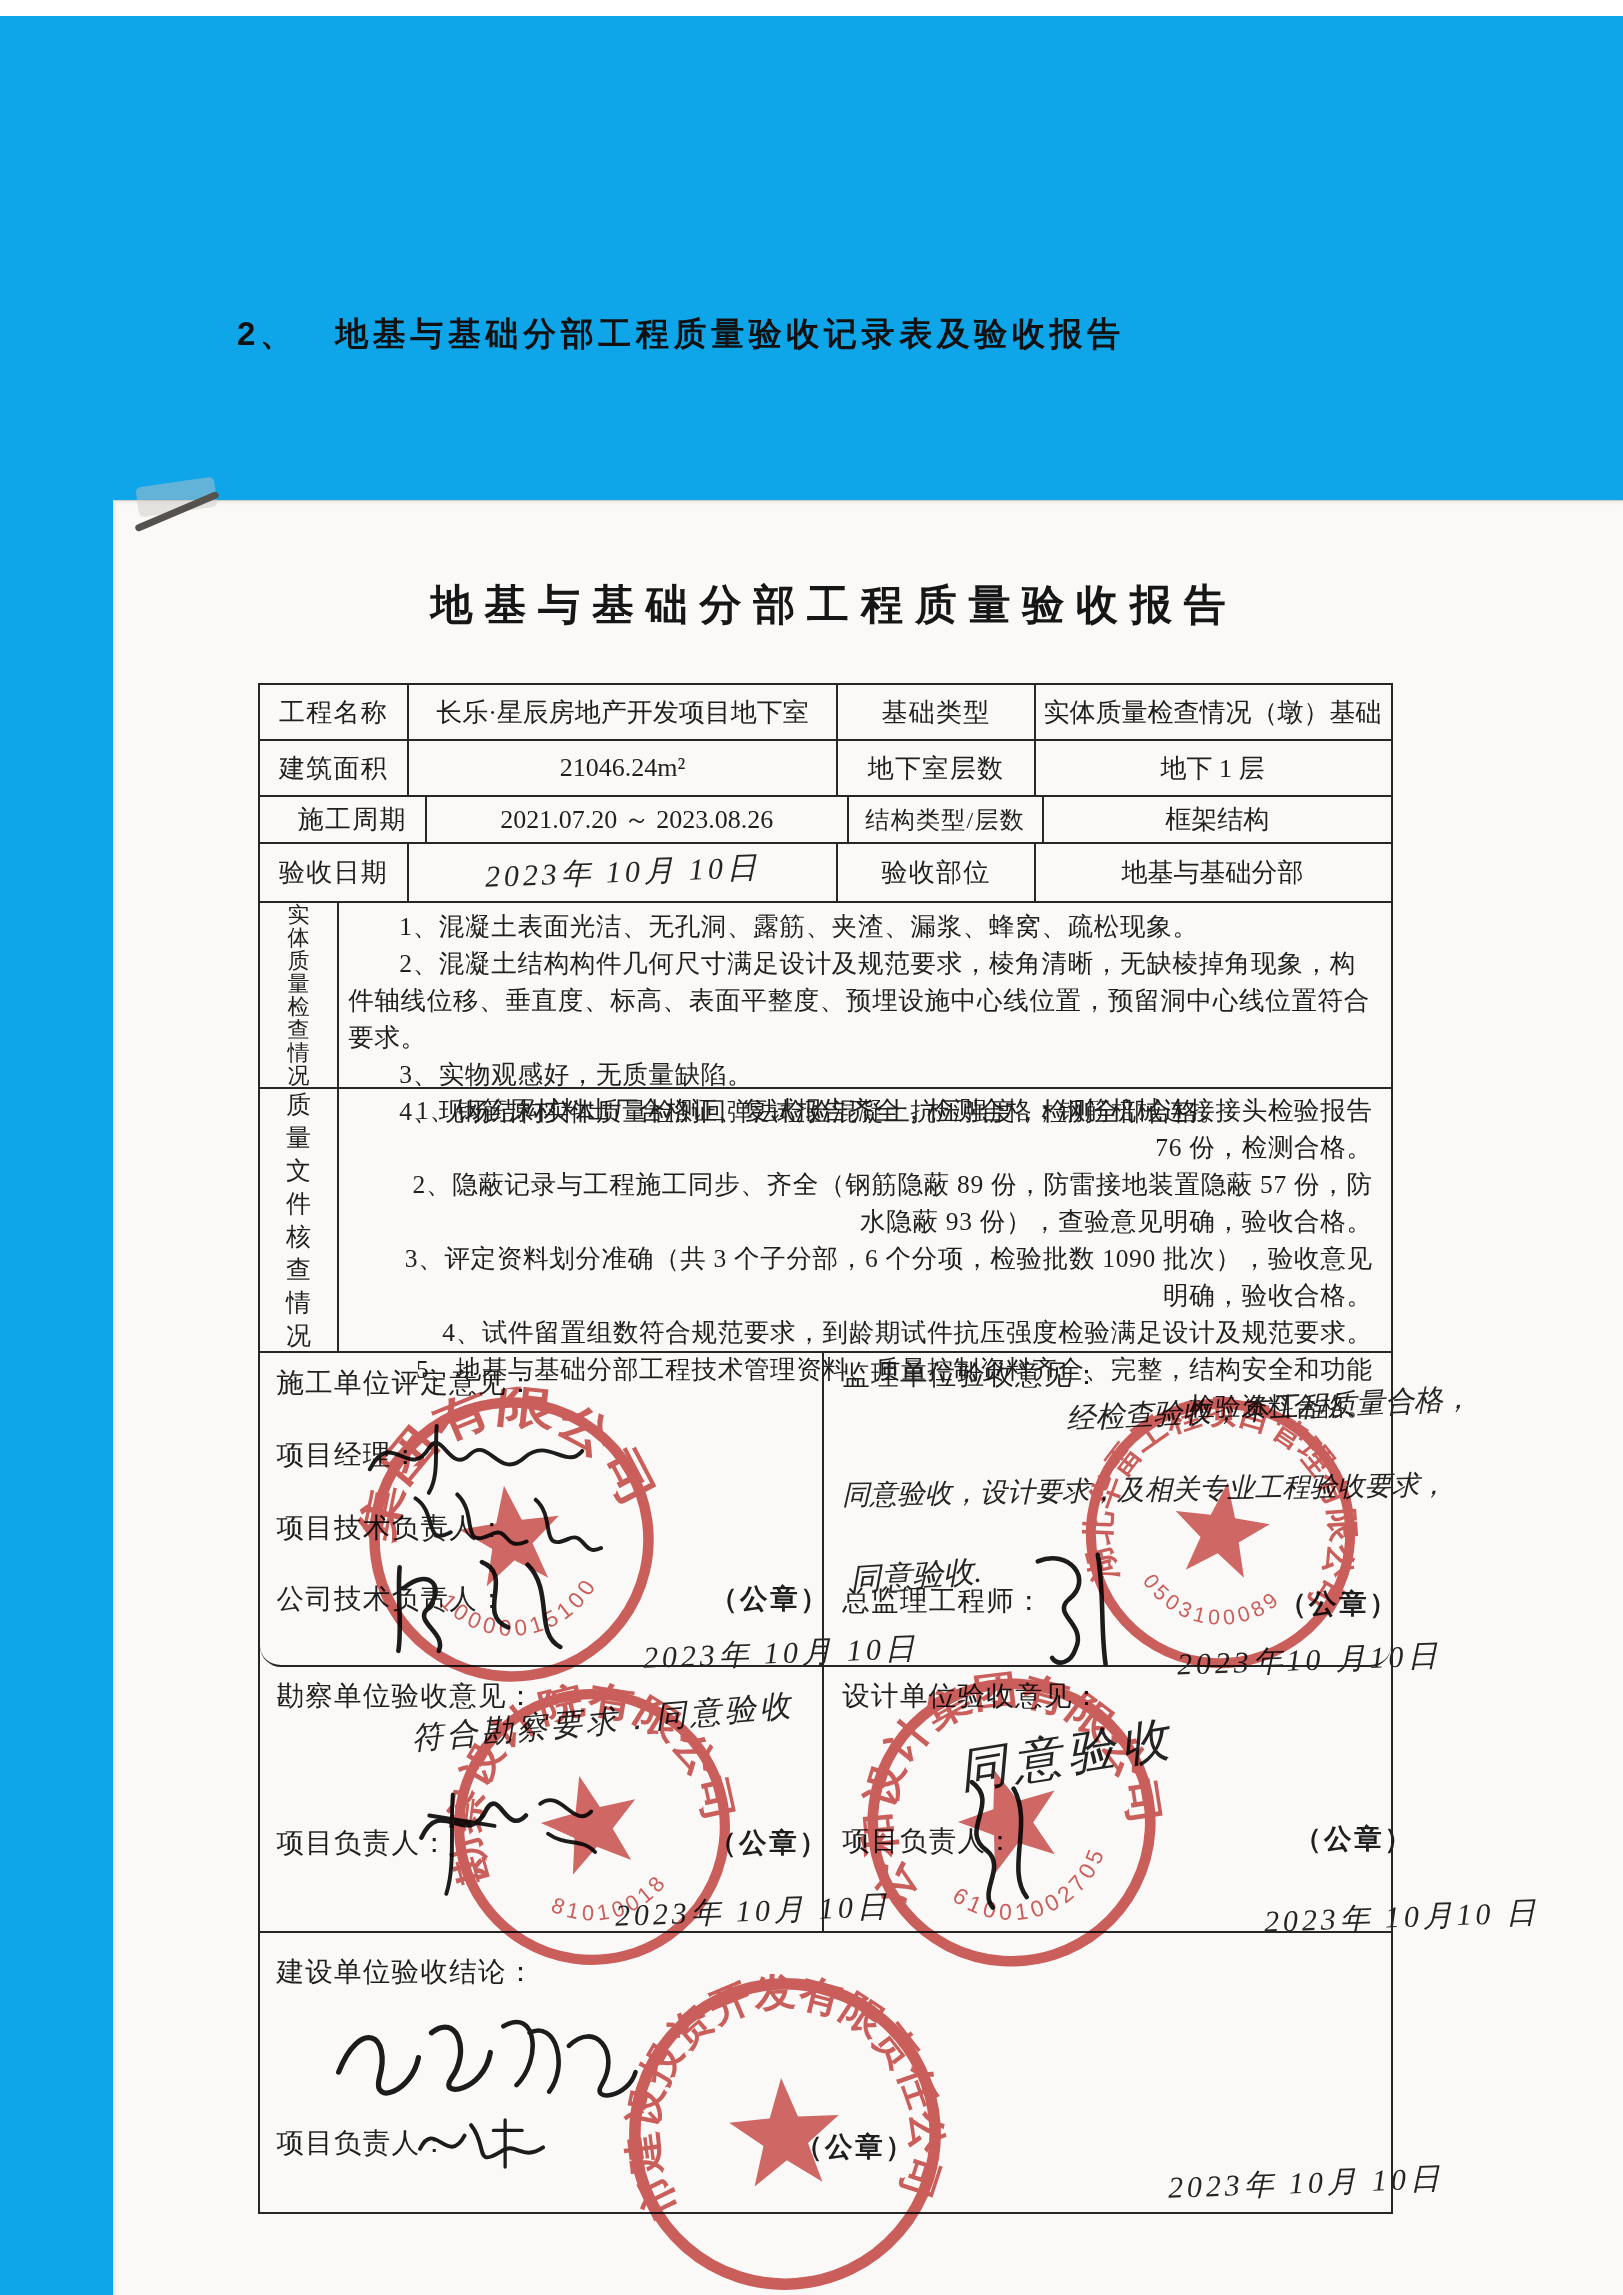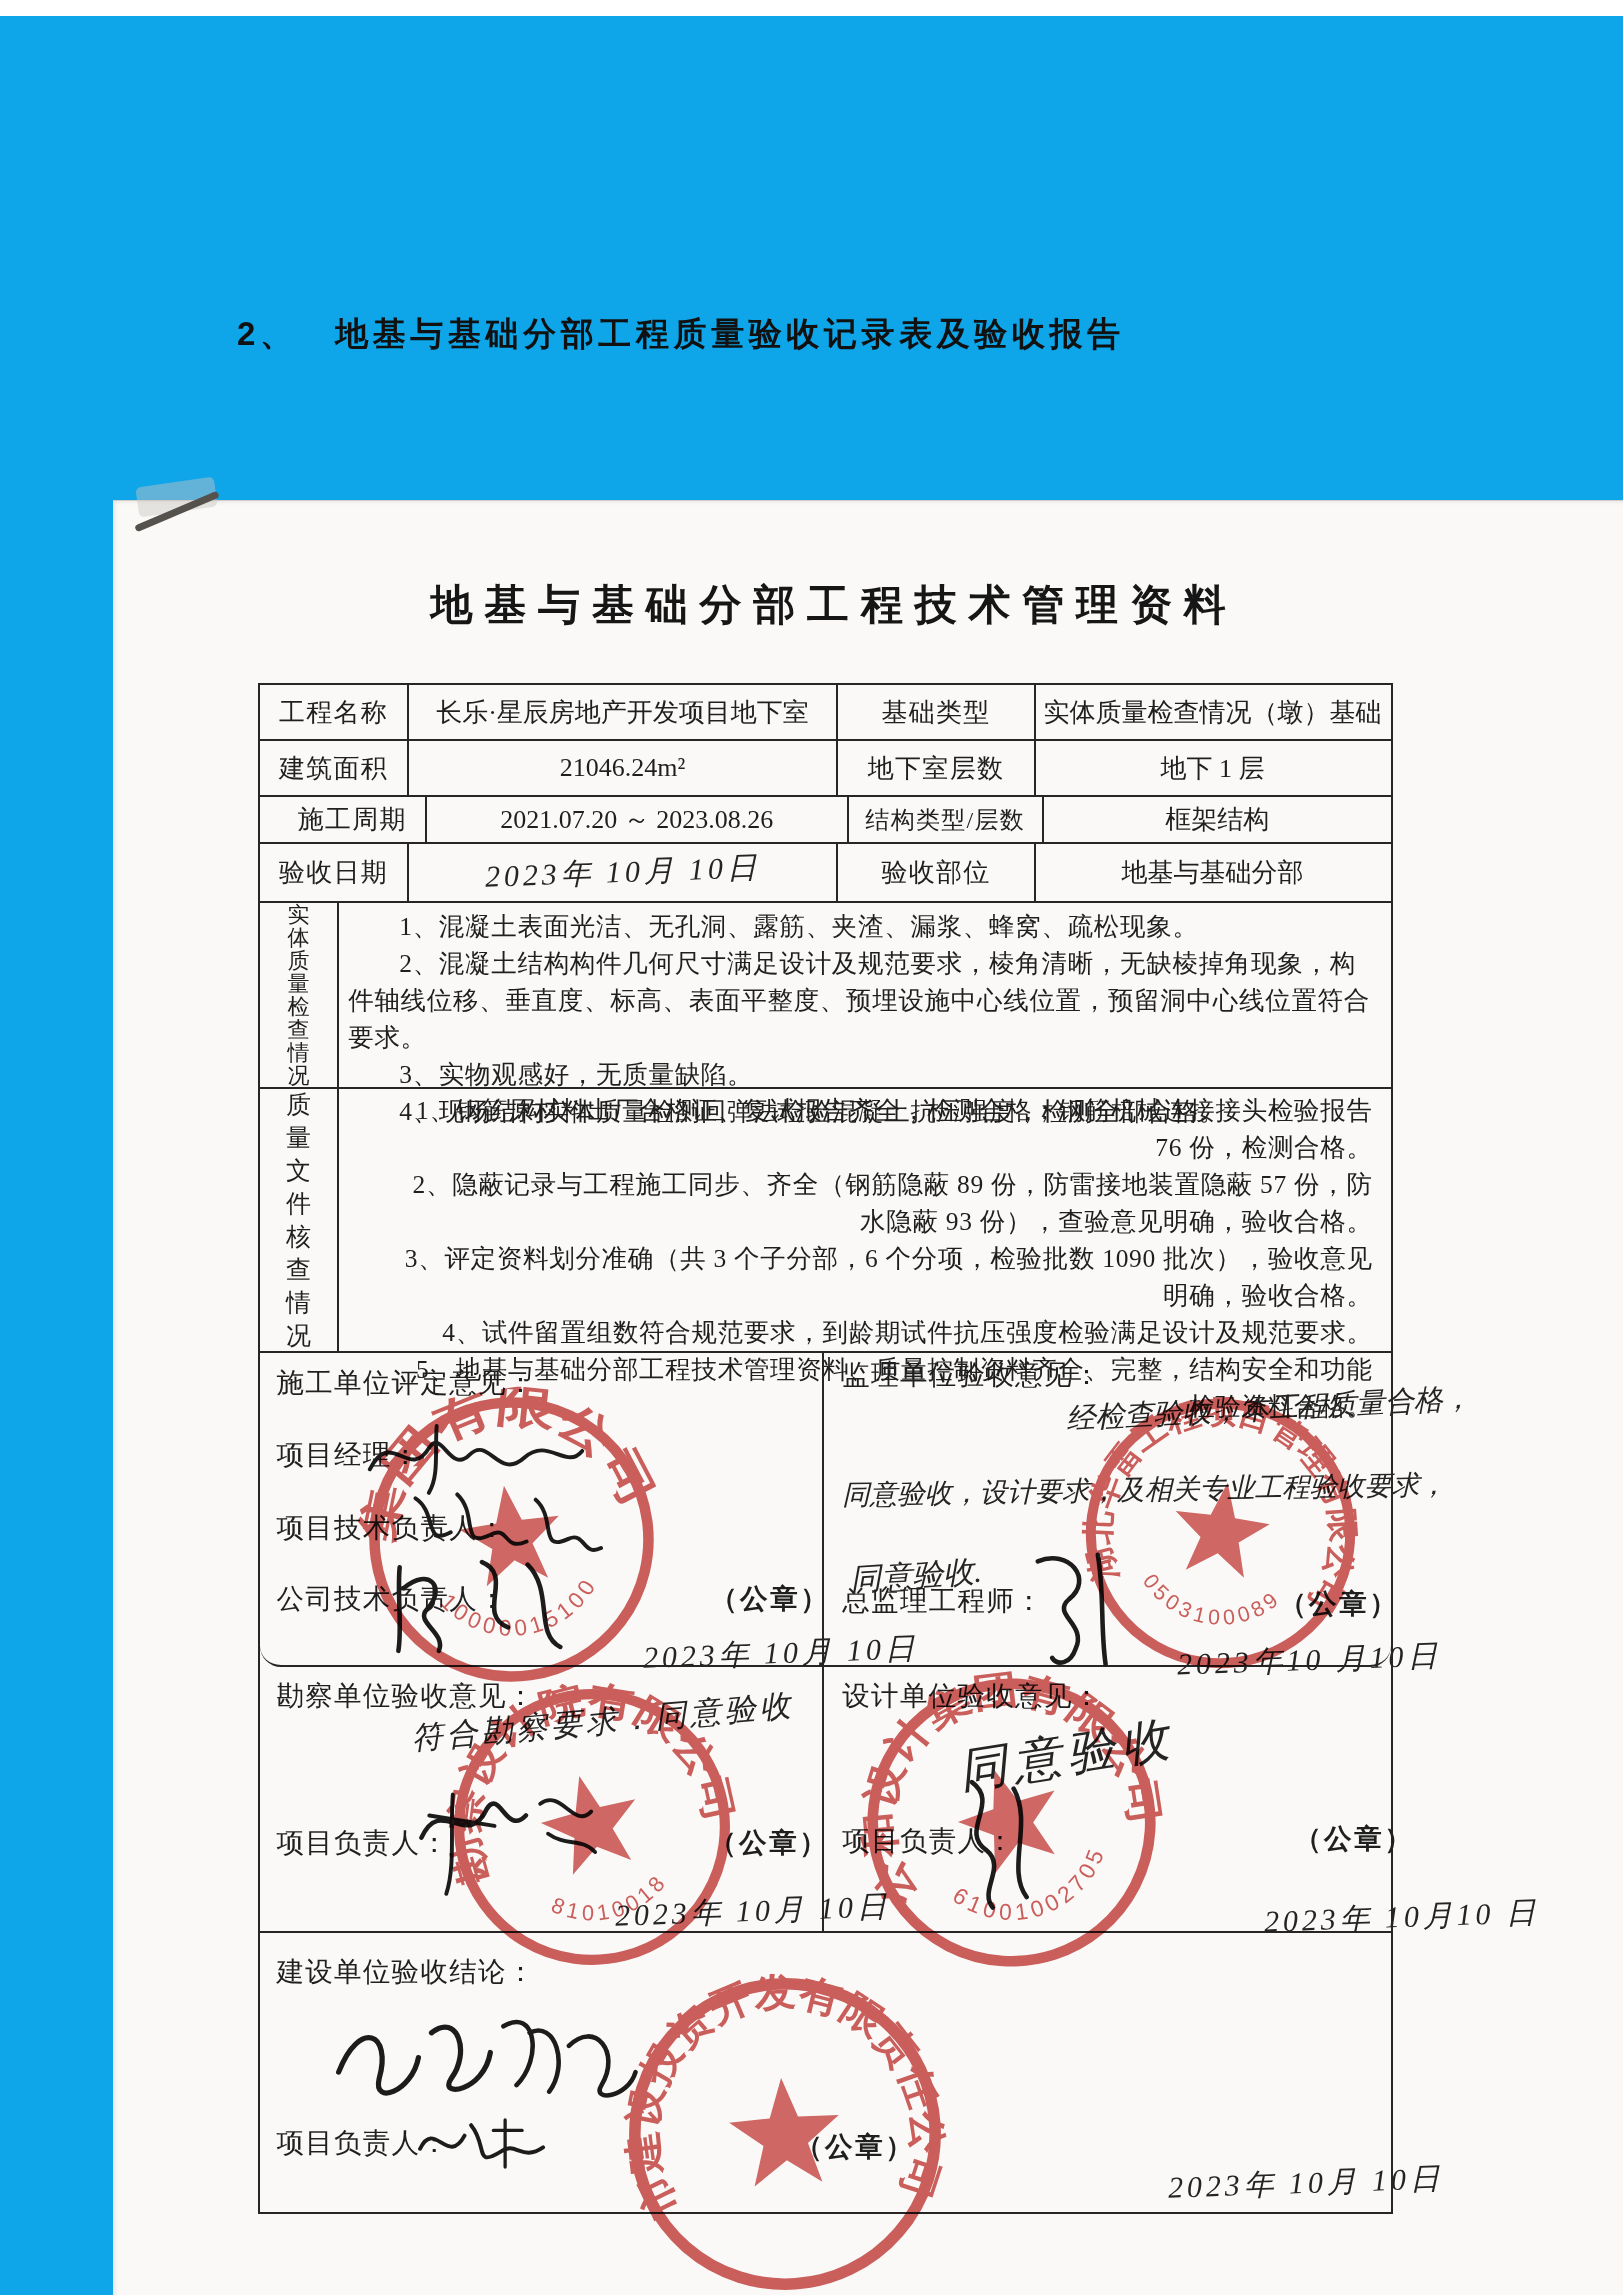--- a/index.html
+++ b/index.html
@@ -73,21 +73,21 @@
 </head>
 <body>
 
 <div id="page">
 
   <div class="sheet"></div>
   <div class="fold-smudge"></div>
   <div class="fold-mark"></div>
 
   <div class="doc-heading">2、　地基与基础分部工程质量验收记录表及验收报告</div>
-  <div class="doc-title">地基与基础分部工程技术管理资料</div>
+  <div class="doc-title">地基与基础分部工程质量验收报告</div>
 
   <div class="vtable">
 
     <div class="trow" style="height:56px;">
       <div class="tcell lab" style="width:149px;">工程名称</div>
       <div class="tcell" style="width:429px;">长乐·星辰房地产开发项目地下室</div>
       <div class="tcell lab" style="width:198px;">基础类型</div>
       <div class="tcell" style="width:353px;">实体质量检查情况（墩）基础</div>
     </div>
     <div class="trow" style="height:56px;">

